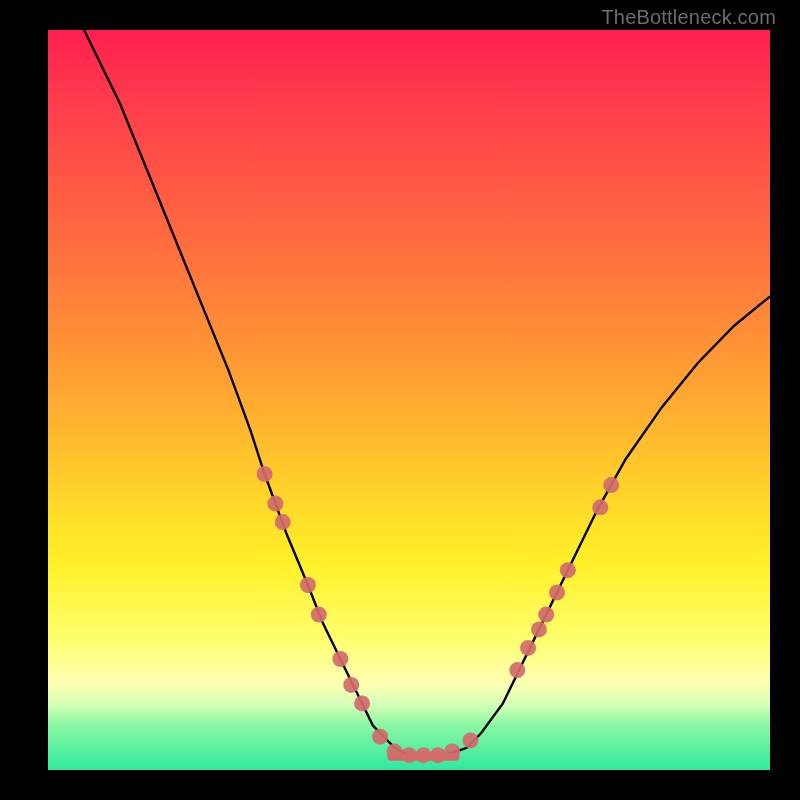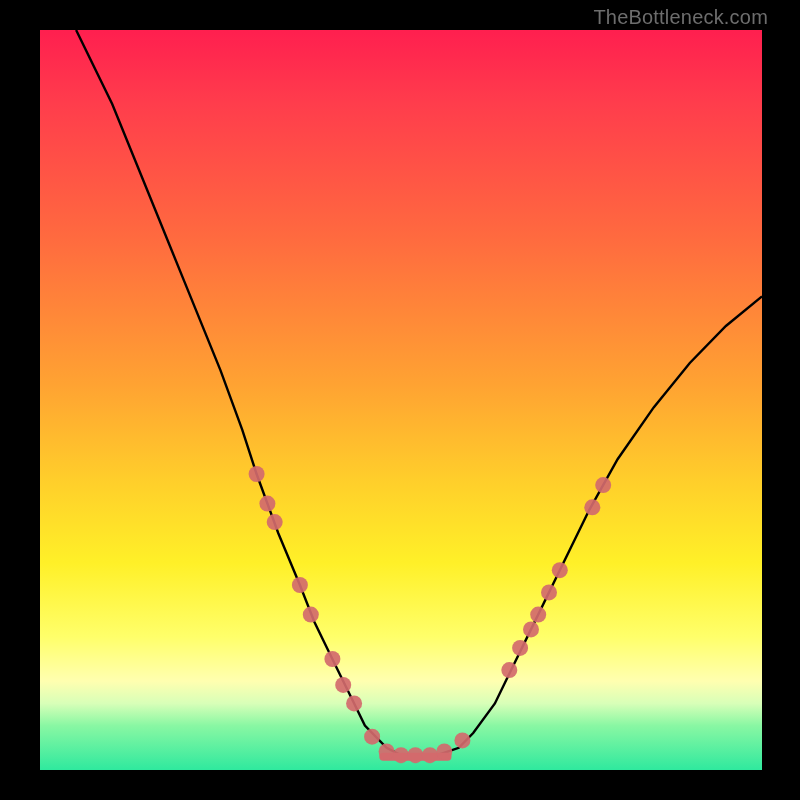--- a/index.html
+++ b/index.html
@@ -6,21 +6,21 @@
     margin: 0;
     padding: 0;
     width: 800px;
     height: 800px;
     background: #000;
     overflow: hidden;
     font-family: Arial, Helvetica, sans-serif;
   }
   .frame {
     position: absolute;
-    left: 0;
+    left: 8px;
     top: 0;
     width: 780px;
     height: 800px;
     background: #000;
   }
   .plot-area {
     position: absolute;
     left: 40px;
     top: 30px;
     width: 722px;

